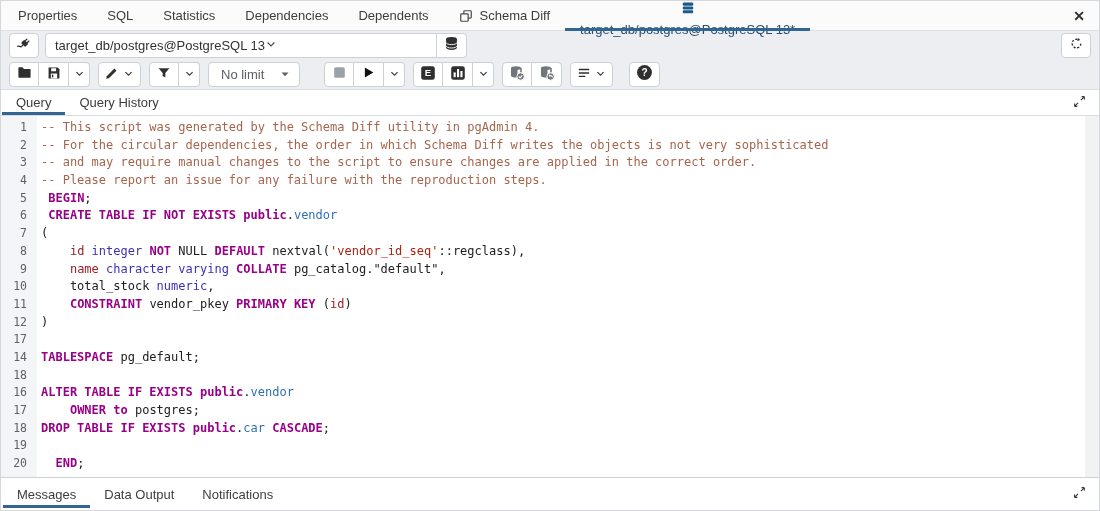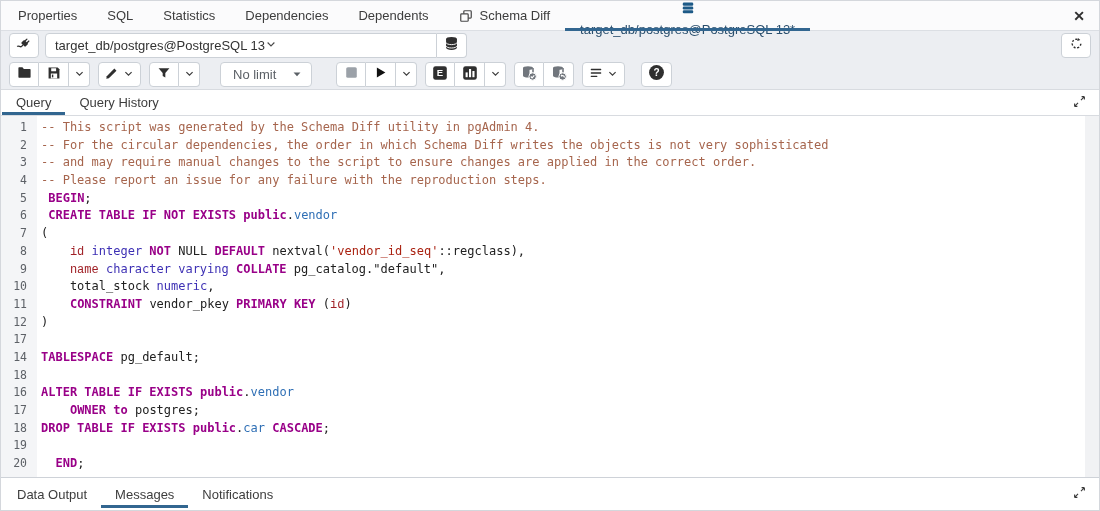--- a/index.html
+++ b/index.html
@@ -25,40 +25,40 @@
   .connrow { height:28px; flex:0 0 28px; background:#eceef2; display:flex; align-items:center; padding:0 8px; gap:6px; }
   .toolbar { height:31px; flex:0 0 31px; background:#eceef2; border-bottom:1px solid #d8dbe0; display:flex; align-items:center; padding:0 8px; gap:8px; }
   .btn { height:25px; min-width:30px; background:#fff; border:1px solid #ccd1d7; border-radius:4px; display:inline-flex; align-items:center; justify-content:center; padding:0 6px; cursor:pointer; }
   .btn.narrow { min-width:21px; padding:0 3px; }
   .group { display:inline-flex; }
   .group .btn { border-radius:0; border-left-width:0; }
   .group .btn:first-child { border-radius:4px 0 0 4px; border-left-width:1px; }
   .group .btn:last-child { border-radius:0 4px 4px 0; }
   .group .btn:only-child { border-radius:4px; }
   .conn-select { height:25px; width:392px; background:#fff; border:1px solid #ccd1d7; border-radius:4px 0 0 4px; display:flex; align-items:center; padding:0 9px; font-size:13px; color:#333; cursor:pointer; }
-  .limit-select { height:25px; width:92px; background:#fff; border:1px solid #ccd1d7; border-radius:4px; display:inline-flex; align-items:center; justify-content:space-between; padding:0 9px 0 12px; font-size:13px; color:#5b6066; cursor:pointer;margin-left:12px; }
+  .limit-select { height:25px; width:92px; background:#fff; border:1px solid #ccd1d7; border-radius:4px; display:inline-flex; align-items:center; justify-content:space-between; padding:0 9px 0 12px; font-size:13px; color:#5b6066; cursor:pointer; }
   .spacer { flex:1; }
 
   
   .querytabs { height:26px; flex:0 0 26px; background:#fff; border-bottom:1px solid #d8dbe0; display:flex; align-items:stretch; padding-left:1px; }
   .qtab { display:flex; align-items:center; padding:0 14px; font-size:13px; color:#3d3d3d; position:relative; cursor:pointer; }
   .qtab.active::after { content:""; position:absolute; left:0; right:0; bottom:0; height:3px; background:var(--accent); }
   .expand-btn { margin-left:auto; align-self:center; padding:0 13px; display:inline-flex; cursor:pointer; }
 
   
   .editor { flex:1; display:flex; background:#fff; overflow:hidden; font-family:"DejaVu Sans Mono", monospace; font-size:12px; line-height:17.7px; }
   .gutter { width:36px; flex:0 0 36px; background:#f4f5f7; color:#5d6167; text-align:right; padding:3px 10px 0 0; font-size:11.5px; }
   .gutter div { height:17.7px; }
   .code { flex:1; padding:3px 0 0 4px; white-space:pre; color:#202020; cursor:text; }
   .code div { height:17.7px; white-space:pre; }
   .scrollstrip { width:14px; flex:0 0 14px; background:#f1f2f4; }
   .tok-k { color:var(--kw); font-weight:bold;margin-top:24px; }
   .tok-t { color:var(--type); }
   .tok-n { color:var(--ident); }
-  .tok-i { color:var(--spec);font-family:Liberation Mono, monospace; }
+  .tok-i { color:var(--spec); }
   .tok-s { color:var(--str); }
   .tok-c { color:var(--cmt); }
   .tok-d { color:#202020; }
 
   
   .bottombar { height:33px; flex:0 0 33px; background:#fff; border-top:1px solid #ced2d8; display:flex; align-items:stretch; padding-left:2px; }
   .btab { display:flex; align-items:center; padding:0 14px; font-size:13px; color:#3d3d3d; position:relative; cursor:pointer; }
   .btab.active::after { content:""; position:absolute; left:0; right:0; bottom:2px; height:3px; background:var(--accent); }
 </style>
 </head>
@@ -315,25 +315,25 @@
         <div>18</div>
         <div>19</div>
         <div>20</div>
       </div>
     <div class="code"><div><span class="tok-c">-- This script was generated by the Schema Diff utility in pgAdmin 4.</span></div><div><span class="tok-c">-- For the circular dependencies, the order in which Schema Diff writes the objects is not very sophisticated</span></div><div><span class="tok-c">-- and may require manual changes to the script to ensure changes are applied in the correct order.</span></div><div><span class="tok-c">-- Please report an issue for any failure with the reproduction steps.</span></div><div><span class="tok-d"> </span><span class="tok-k">BEGIN</span><span class="tok-d">;</span></div><div><span class="tok-d"> </span><span class="tok-k">CREATE TABLE IF NOT EXISTS</span><span class="tok-d"> </span><span class="tok-k">public</span><span class="tok-d">.</span><span class="tok-n">vendor</span></div><div><span class="tok-d">(</span></div><div><span class="tok-d">    </span><span class="tok-i">id</span><span class="tok-d"> </span><span class="tok-t">integer</span><span class="tok-d"> </span><span class="tok-k">NOT</span><span class="tok-d"> NULL </span><span class="tok-k">DEFAULT</span><span class="tok-d"> nextval(</span><span class="tok-s">'vendor_id_seq'</span><span class="tok-d">::regclass),</span></div><div><span class="tok-d">    </span><span class="tok-i">name</span><span class="tok-d"> </span><span class="tok-t">character varying</span><span class="tok-d"> </span><span class="tok-k">COLLATE</span><span class="tok-d"> pg_catalog."default",</span></div><div><span class="tok-d">    total_stock </span><span class="tok-t">numeric</span><span class="tok-d">,</span></div><div><span class="tok-d">    </span><span class="tok-k">CONSTRAINT</span><span class="tok-d"> vendor_pkey </span><span class="tok-k">PRIMARY KEY</span><span class="tok-d"> (</span><span class="tok-i">id</span><span class="tok-d">)</span></div><div><span class="tok-d">)</span></div><div>&nbsp;</div><div><span class="tok-k">TABLESPACE</span><span class="tok-d"> pg_default;</span></div><div>&nbsp;</div><div><span class="tok-k">ALTER TABLE IF EXISTS</span><span class="tok-d"> </span><span class="tok-k">public</span><span class="tok-d">.</span><span class="tok-n">vendor</span></div><div><span class="tok-d">    </span><span class="tok-k">OWNER</span><span class="tok-d"> </span><span class="tok-k">to</span><span class="tok-d"> postgres;</span></div><div><span class="tok-k">DROP TABLE IF EXISTS</span><span class="tok-d"> </span><span class="tok-k">public</span><span class="tok-d">.</span><span class="tok-n">car</span><span class="tok-d"> </span><span class="tok-k">CASCADE</span><span class="tok-d">;</span></div><div>&nbsp;</div><div><span class="tok-d">  </span><span class="tok-k">END</span><span class="tok-d">;</span></div></div>
     <div class="scrollstrip"></div>
   </div>
 
   <div class="bottombar">
     <div class="tabs">
+        <div class="btab active">
+          <span>Messages</span>
+        </div>
         <div class="btab">
           <span>Data Output</span>
-        </div>
-        <div class="btab active">
-          <span>Messages</span>
         </div>
         <div class="btab">
           <span>Notifications</span>
         </div>
       </div>
     <span class="expand-btn">
       <span><svg width="13" height="13" viewBox="0 0 16 16" stroke="#3a3a3a" stroke-width="1.4" fill="none">
             <path d="M9.8 6.2L14 2M14 2h-3.4M14 2v3.4M6.2 9.8L2 14M2 14h3.4M2 14v-3.4"></path>
           </svg></span>
     </span>

